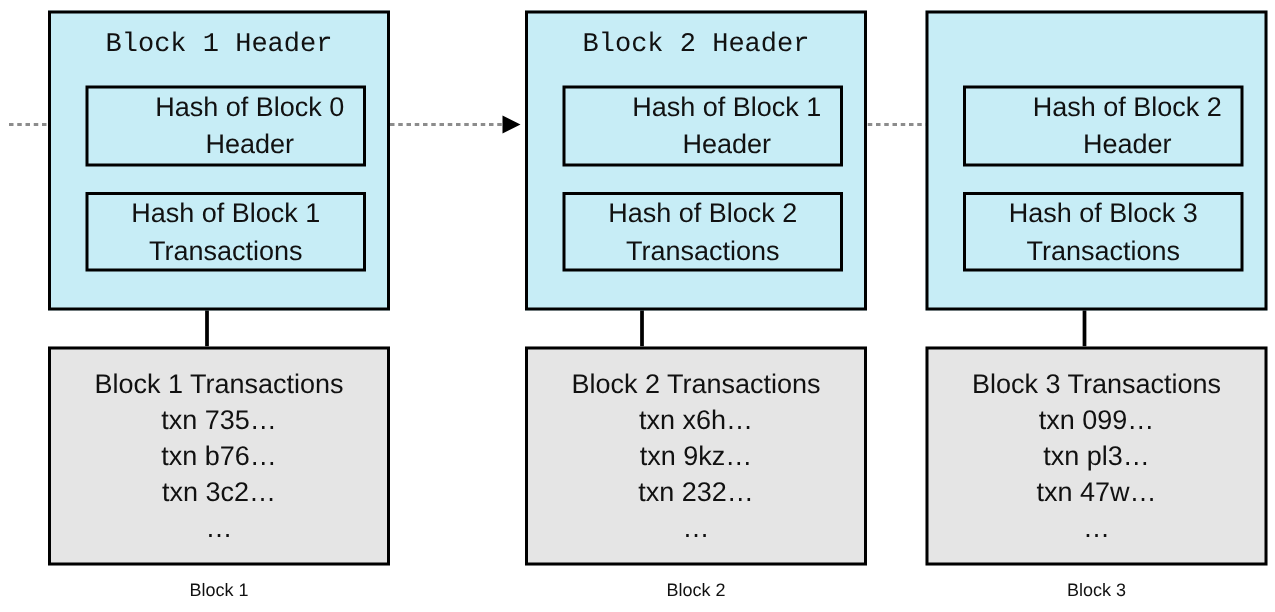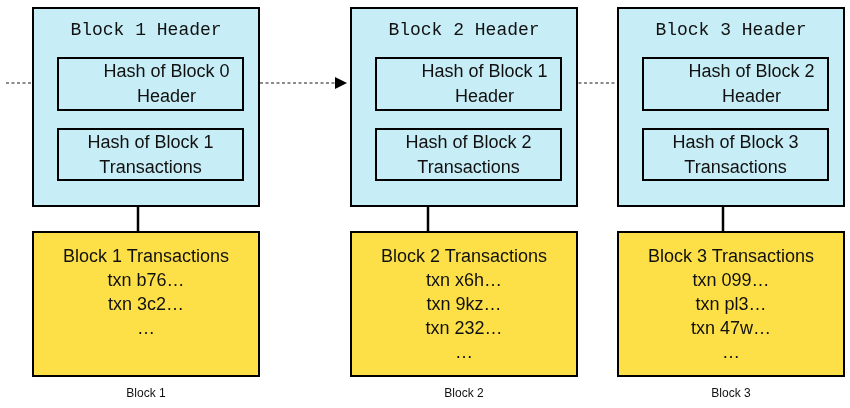--- a/index.html
+++ b/index.html
@@ -65,21 +65,21 @@
     line-height: 25px;
   }
   .hash-a { top: 48px; height: 54px; padding-left: 32px; }
   .hash-b { top: 119px; height: 53px; }
 
   .tx-box {
     position: absolute;
     left: 0; top: 231px;
     width: 228px; height: 146px;
     box-sizing: border-box;
-    background: #fde047;
+    background: #e5e5e5;
     border: 2px solid #000000;
     text-align: center;
     padding-top: 11px;
   }
   .tx-title, .tx-line {
     font-size: 18px;
     line-height: 24px;
     white-space: nowrap;
   }
   .col-label {
@@ -130,20 +130,21 @@
       <div class="header-title">Block 1 Header</div>
       <div class="hash-box hash-a">
         <span>Hash of Block 0 Header</span>
       </div>
       <div class="hash-box hash-b">
         <span>Hash of Block 1 Transactions</span>
       </div>
     </div>
     <div class="tx-box">
       <div class="tx-title">Block 1 Transactions</div>
+      <div class="tx-line">txn 735…</div>
       <div class="tx-line">txn b76…</div>
       <div class="tx-line">txn 3c2…</div>
       <div class="tx-line">…</div>
     </div>
     <div class="col-label">Block 1</div>
   </div>
 
   <div class="col c2">
     <div class="header-box">
       <div class="header-title">Block 2 Header</div>
@@ -159,21 +160,20 @@
       <div class="tx-line">txn x6h…</div>
       <div class="tx-line">txn 9kz…</div>
       <div class="tx-line">txn 232…</div>
       <div class="tx-line">…</div>
     </div>
     <div class="col-label">Block 2</div>
   </div>
 
   <div class="col c3">
     <div class="header-box">
-      <div class="header-title">Block 3 Header</div>
       <div class="hash-box hash-a">
         <span>Hash of Block 2 Header</span>
       </div>
       <div class="hash-box hash-b">
         <span>Hash of Block 3 Transactions</span>
       </div>
     </div>
     <div class="tx-box">
       <div class="tx-title">Block 3 Transactions</div>
       <div class="tx-line">txn 099…</div>

